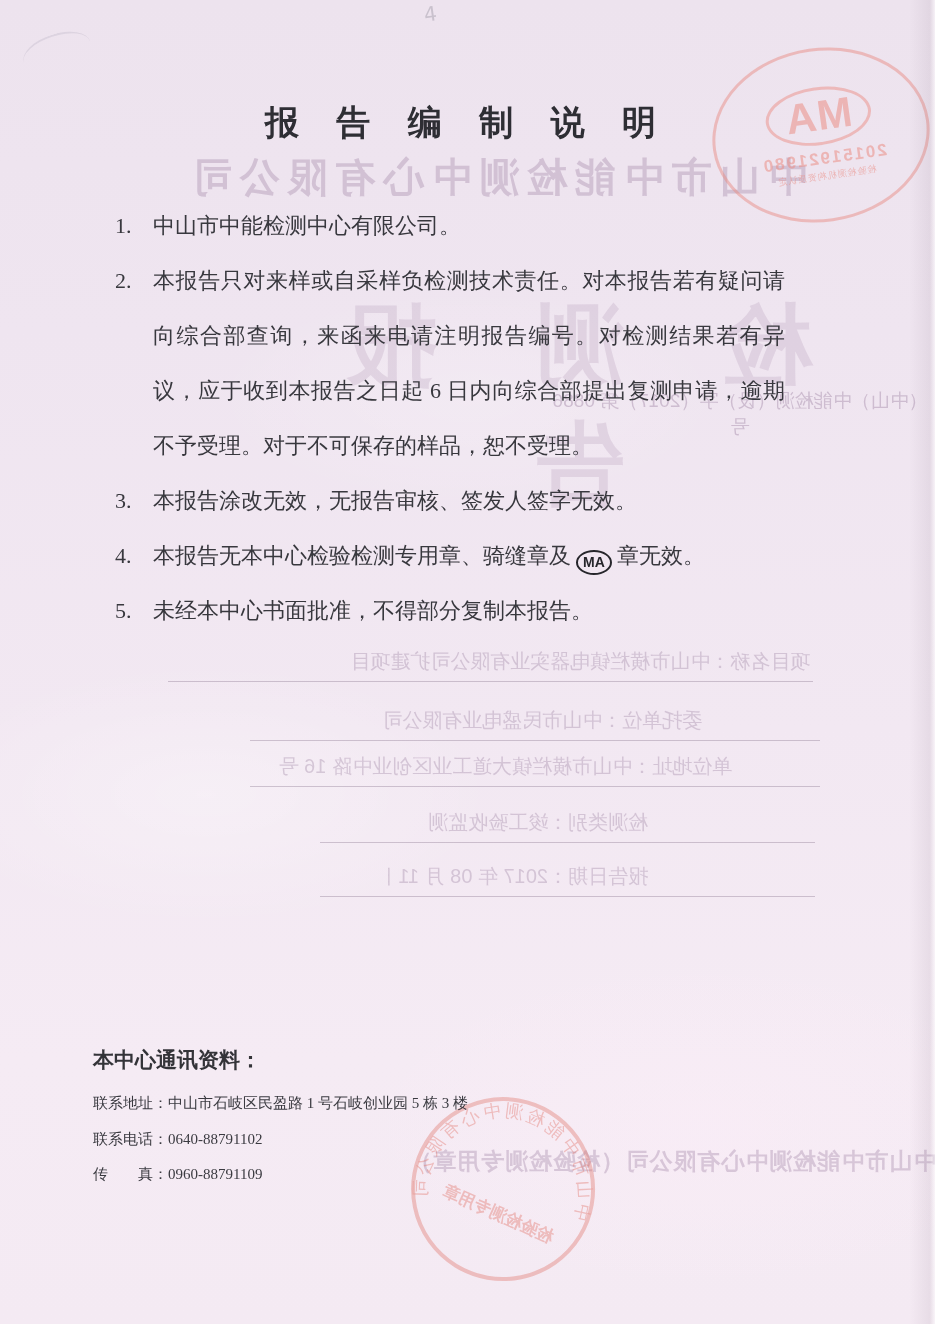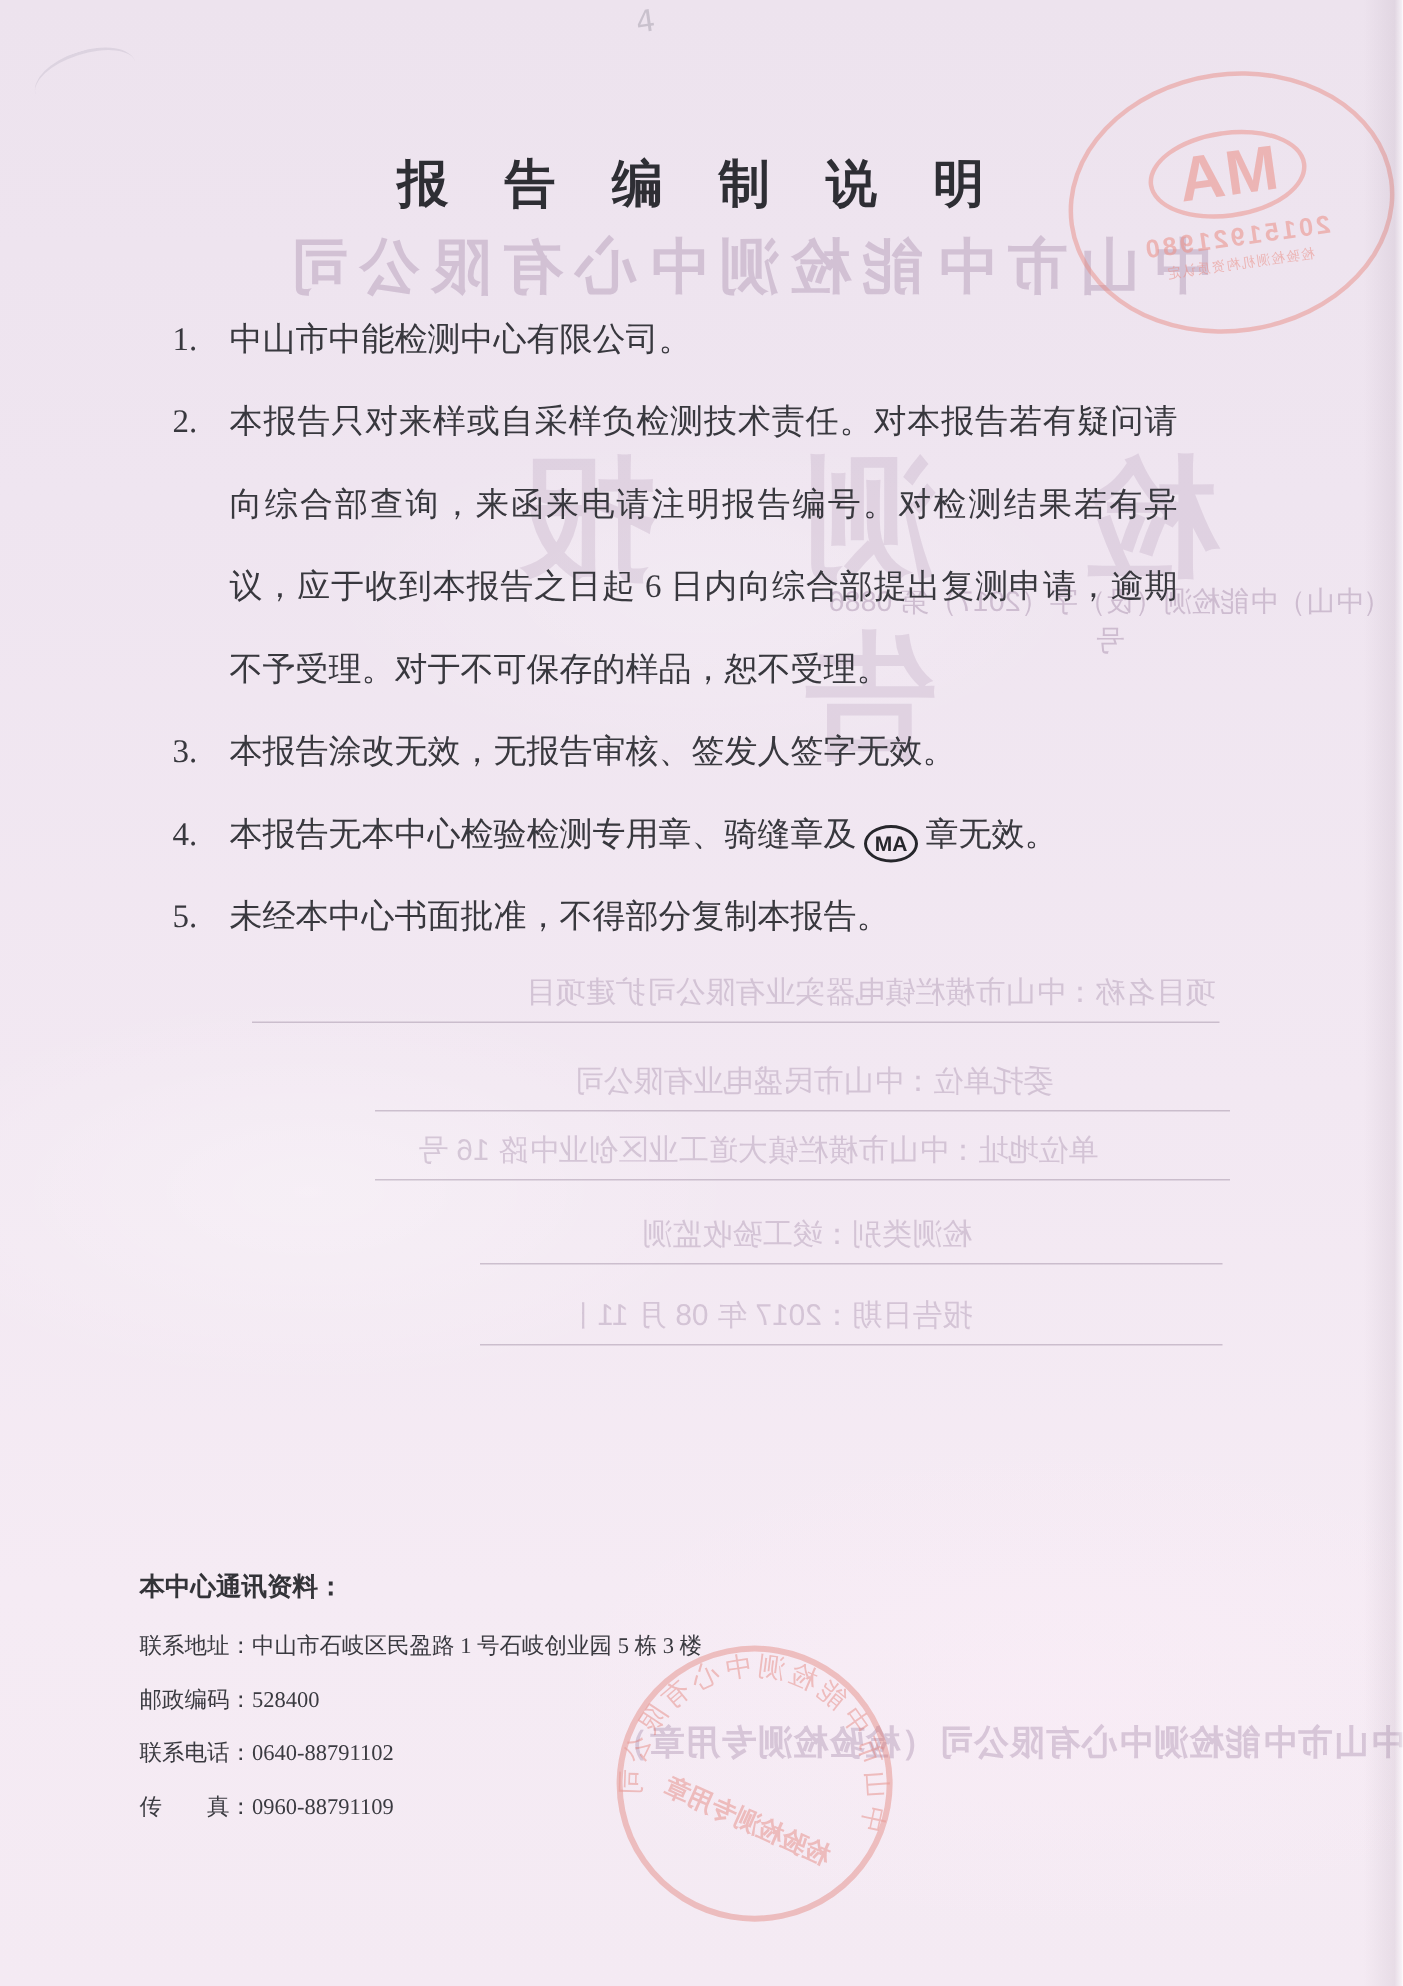--- a/index.html
+++ b/index.html
@@ -25,21 +25,21 @@
   .note{position:relative;padding-left:40px;width:632px;
         font-size:22px;line-height:55px;color:#38383e;text-align:justify;}
   .note .num{position:absolute;left:2px;top:0;}
   .cma-mark{display:inline-block;vertical-align:-4px;margin:0 5px;
         width:32px;height:21px;line-height:21px;text-align:center;
         border:2.5px solid #26262b;border-radius:50%;
         font-family:"Liberation Sans","DejaVu Sans",sans-serif;
         font-size:14px;font-weight:bold;letter-spacing:0;color:#26262b;}
   .contact{position:absolute;top:1046px;left:93px;width:620px;}
   .contact-heading{font-family:Liberation Serif, serif;
-        font-size:17px;font-weight:bold;color:#333338;margin-bottom:12px;}
+        font-size:21px;font-weight:bold;color:#333338;margin-bottom:12px;}
   .contact-line{font-size:15px;line-height:35.5px;color:#3a3a40;}
   .contact-line .label{color:#3a3a40;}
 
   
   .bleed{position:absolute;transform:scaleX(-1);pointer-events:none;
         font-family:"Liberation Sans","DejaVu Sans",sans-serif;}
   .bleed-company{top:150px;left:150px;width:690px;text-align:center;
         font-size:40px;font-weight:bold;letter-spacing:8px;color:rgba(156,126,162,0.34);}
   .bleed-big-title{top:286px;left:250px;width:620px;text-align:center;
         font-size:88px;font-weight:bold;letter-spacing:38px;color:rgba(158,128,164,0.20);}
@@ -147,22 +147,19 @@
       <span>未经本中心书面批准，不得部分复制本报告。</span>
     </li>
   </ol>
 
   <div class="contact">
     <div class="contact-heading">本中心通讯资料：</div>
     <div class="contact-line">
       <span class="label">联系地址：</span><span>中山市石岐区民盈路 1 号石岐创业园 5 栋 3 楼</span>
     </div>
     <div class="contact-line">
-      <span class="label">邮政编码：</span><span>528400</span>
-    </div>
-    <div class="contact-line">
       <span class="label">联系电话：</span><span>0640-88791102</span>
     </div>
     <div class="contact-line">
       <span class="label">传　　真：</span><span>0960-88791109</span>
     </div>
   </div>
 </div>
 
 </body></html>

